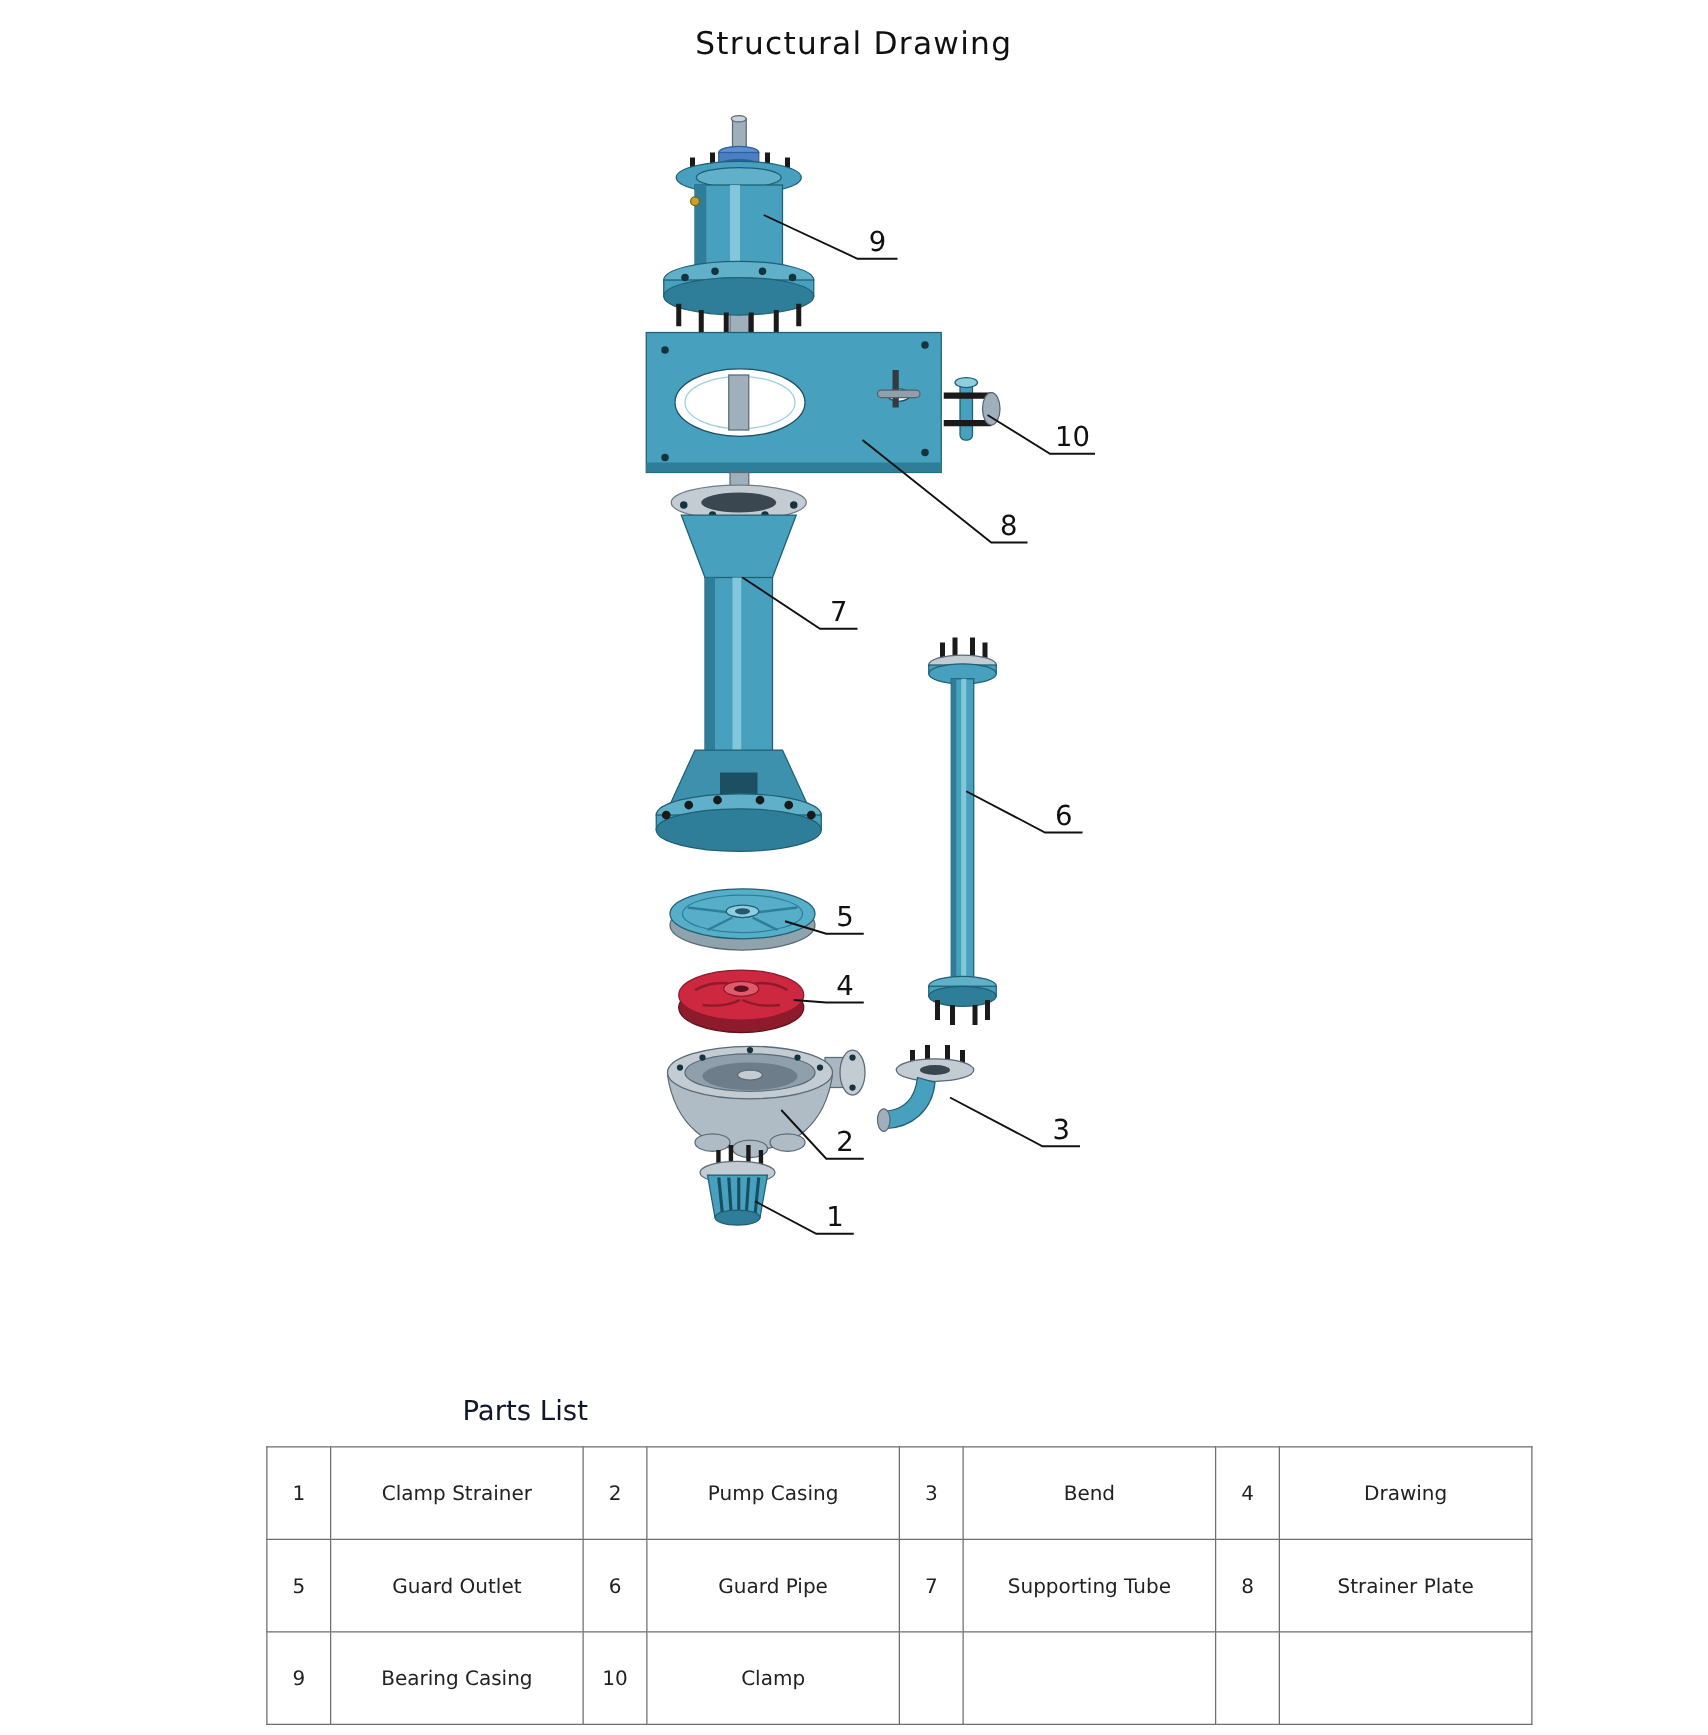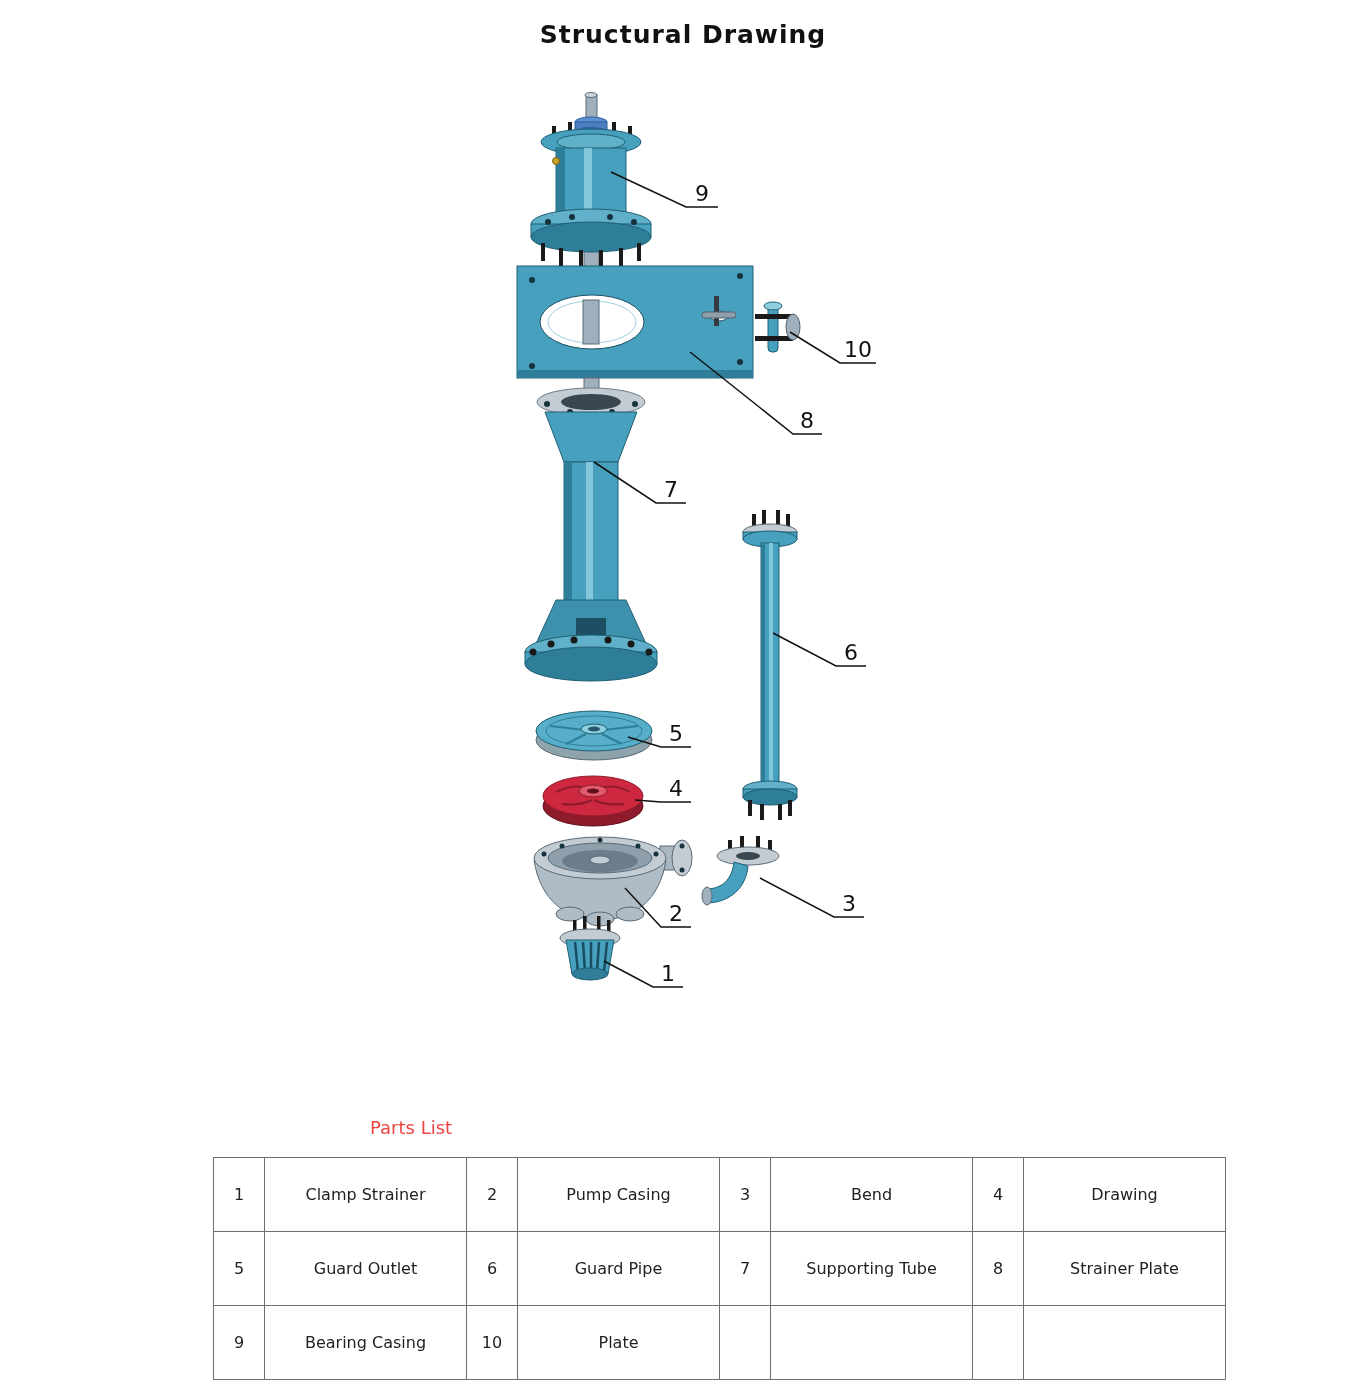--- a/index.html
+++ b/index.html
@@ -1,21 +1,21 @@
 <!DOCTYPE html>
 <html><head>
 <meta charset="utf-8">
 <style>
   html,body{margin:0;padding:0;background:#ffffff;}
   body{width:1366px;height:1388px;position:relative;overflow:hidden;
        font-family:"DejaVu Sans","Liberation Sans",sans-serif;color:#1a1a1a;}
   .title{position:absolute;top:20px;left:0;width:100%;text-align:center;
-         font-size:25px;font-weight:700;letter-spacing:1px;color:#111;}
+         font-size:25px;font-weight:400;letter-spacing:1px;color:#111;}
   .drawing-wrap{position:absolute;top:0;left:0;width:1366px;height:1110px;}
-  .parts-list-label{position:absolute;left:370px;top:1117px;font-size:18px;color:#ef4444;}
+  .parts-list-label{position:absolute;left:370px;top:1117px;font-size:22px;color:#0f172a;}
   table.parts{position:absolute;left:213px;top:1157px;border-collapse:collapse;
               table-layout:fixed;width:1005px;}
   table.parts td{border:1px solid #6e6e6e;text-align:center;vertical-align:middle;
                  font-size:16px;color:#222;height:73px;padding:0;}
   td.no-cell{width:50px;}
   td.name-cell{width:201px;}
   svg text.callout{font-family:"DejaVu Sans","Liberation Sans",sans-serif;
                    font-size:22px;fill:#111;}
 </style>
 </head>
@@ -252,20 +252,20 @@
       <td class="name-cell">Guard Pipe</td>
       <td class="no-cell">7</td>
       <td class="name-cell">Supporting Tube</td>
       <td class="no-cell">8</td>
       <td class="name-cell">Strainer Plate</td>
     </tr>
     <tr>
       <td class="no-cell">9</td>
       <td class="name-cell">Bearing Casing</td>
       <td class="no-cell">10</td>
-      <td class="name-cell">Plate</td>
+      <td class="name-cell">Clamp</td>
       <td class="no-cell"></td>
       <td class="name-cell"></td>
       <td class="no-cell"></td>
       <td class="name-cell"></td>
     </tr>
   </tbody>
 </table>
 
 </body></html>

